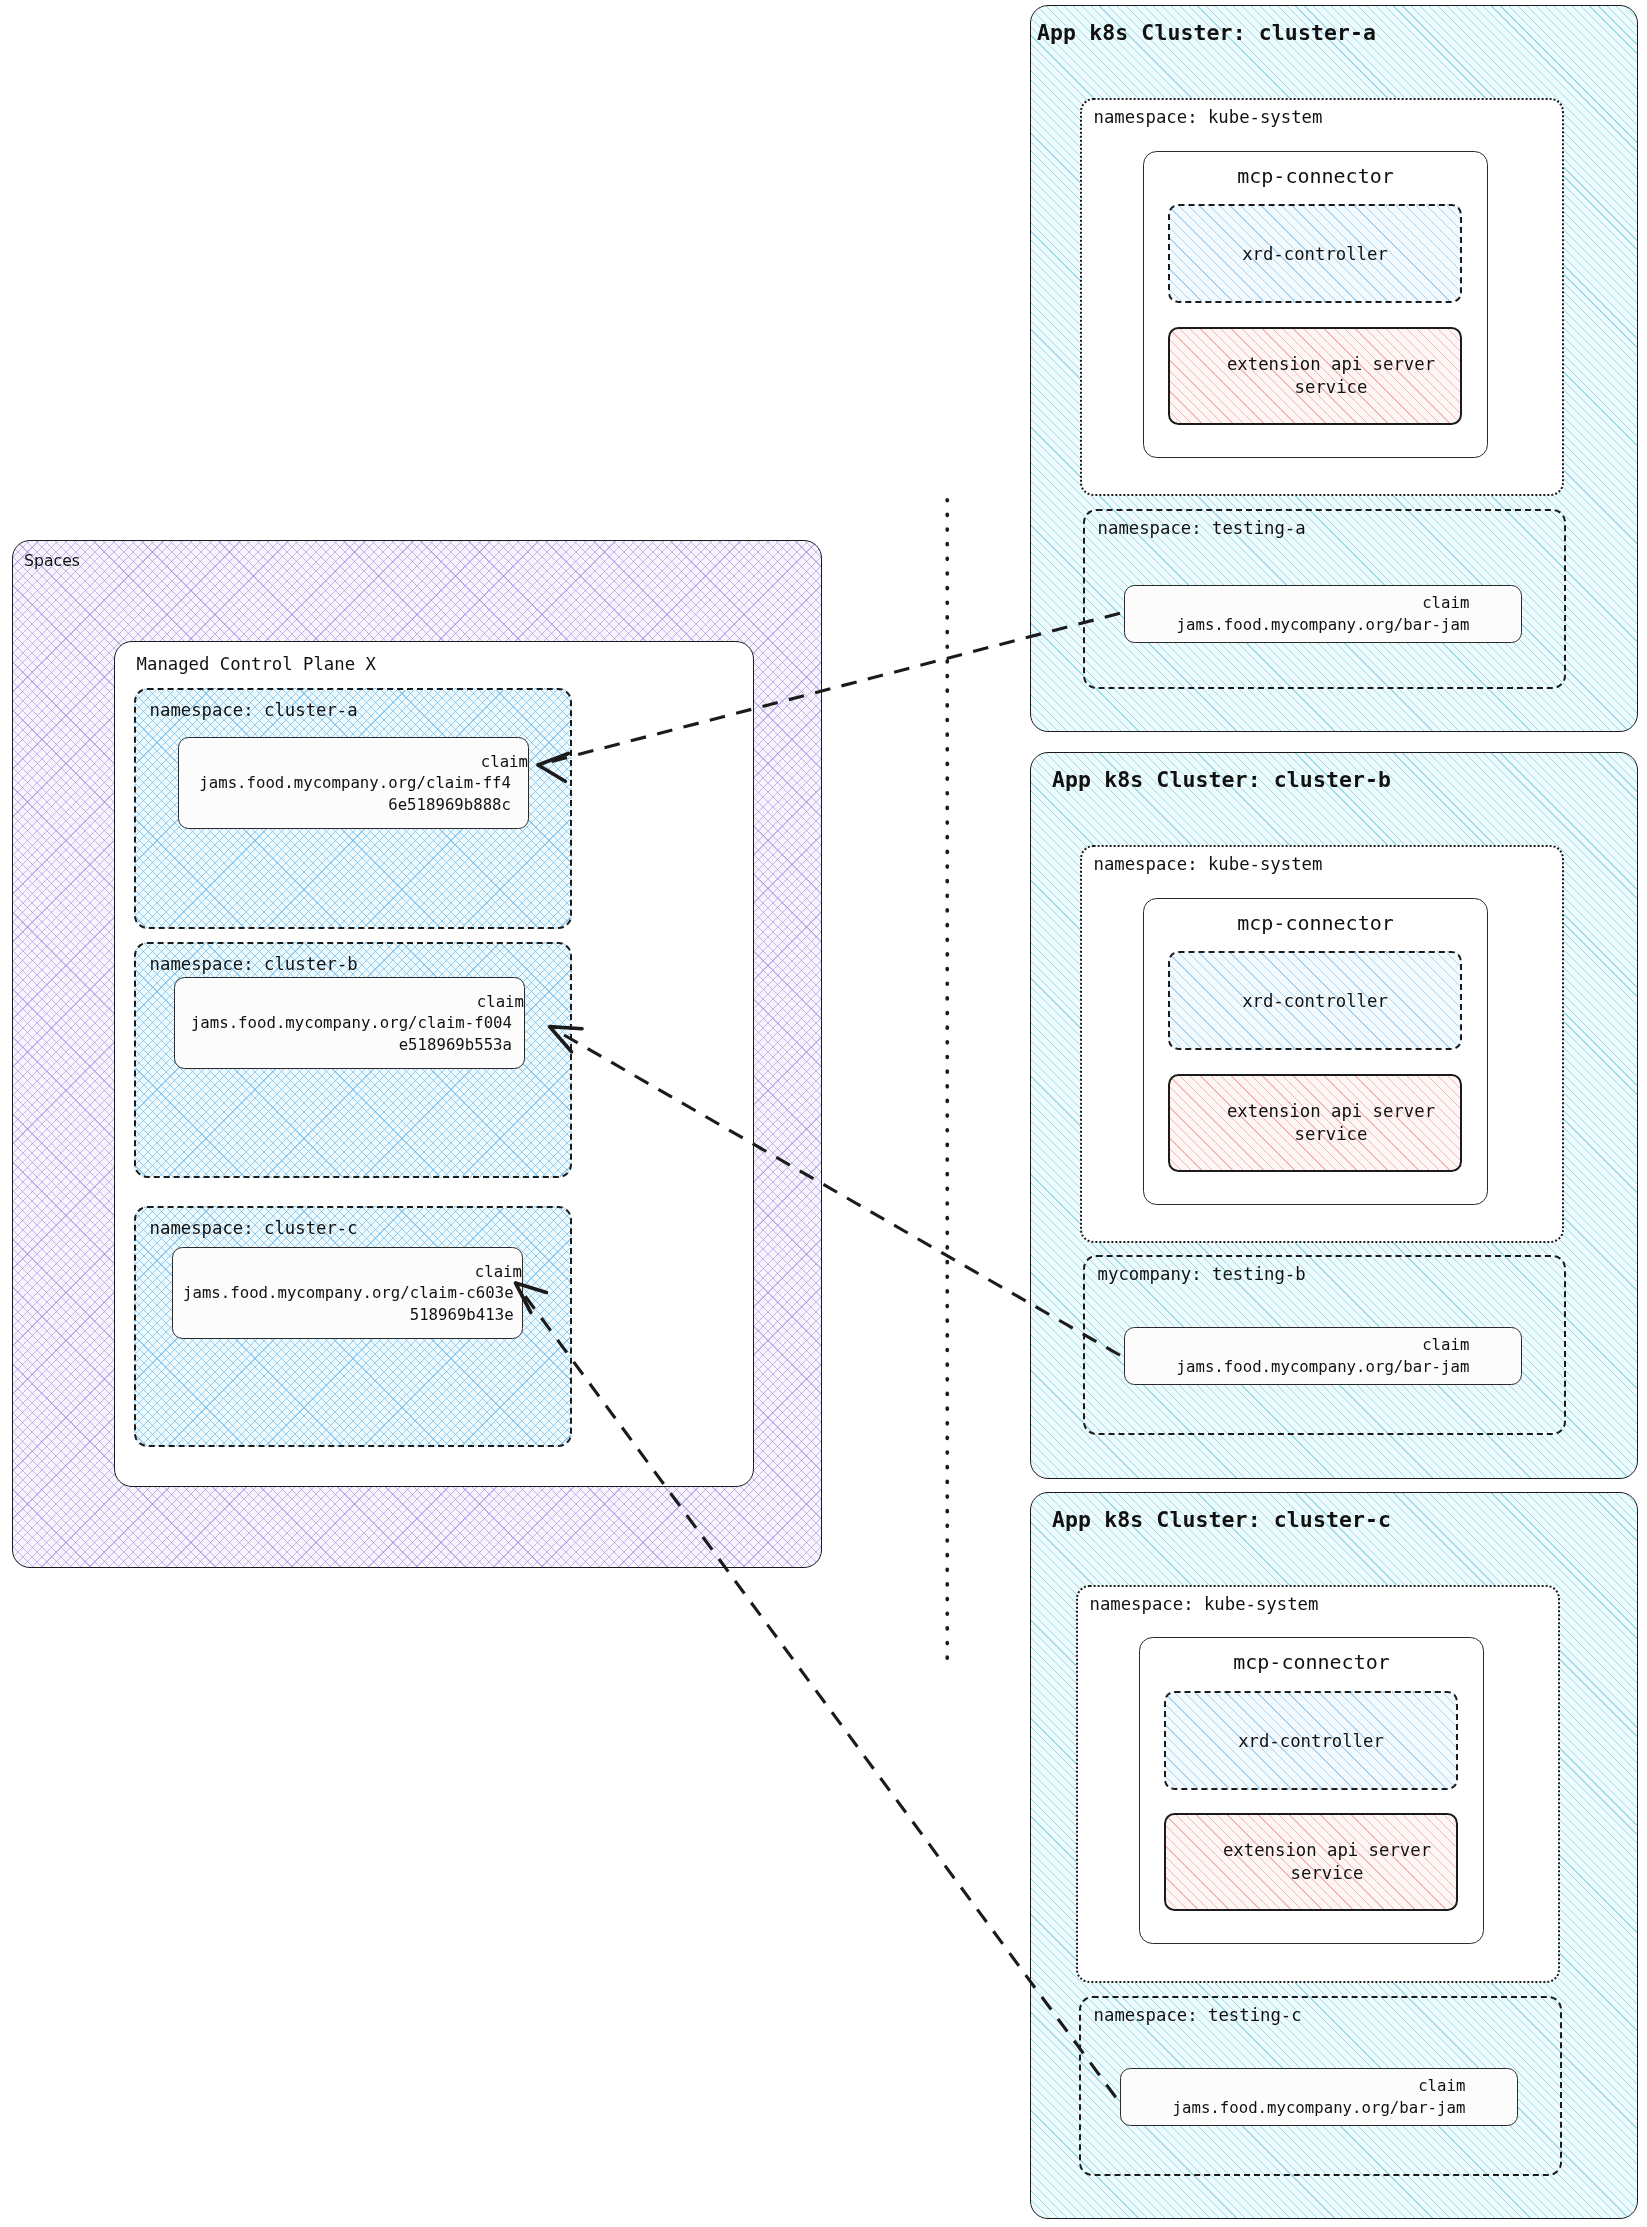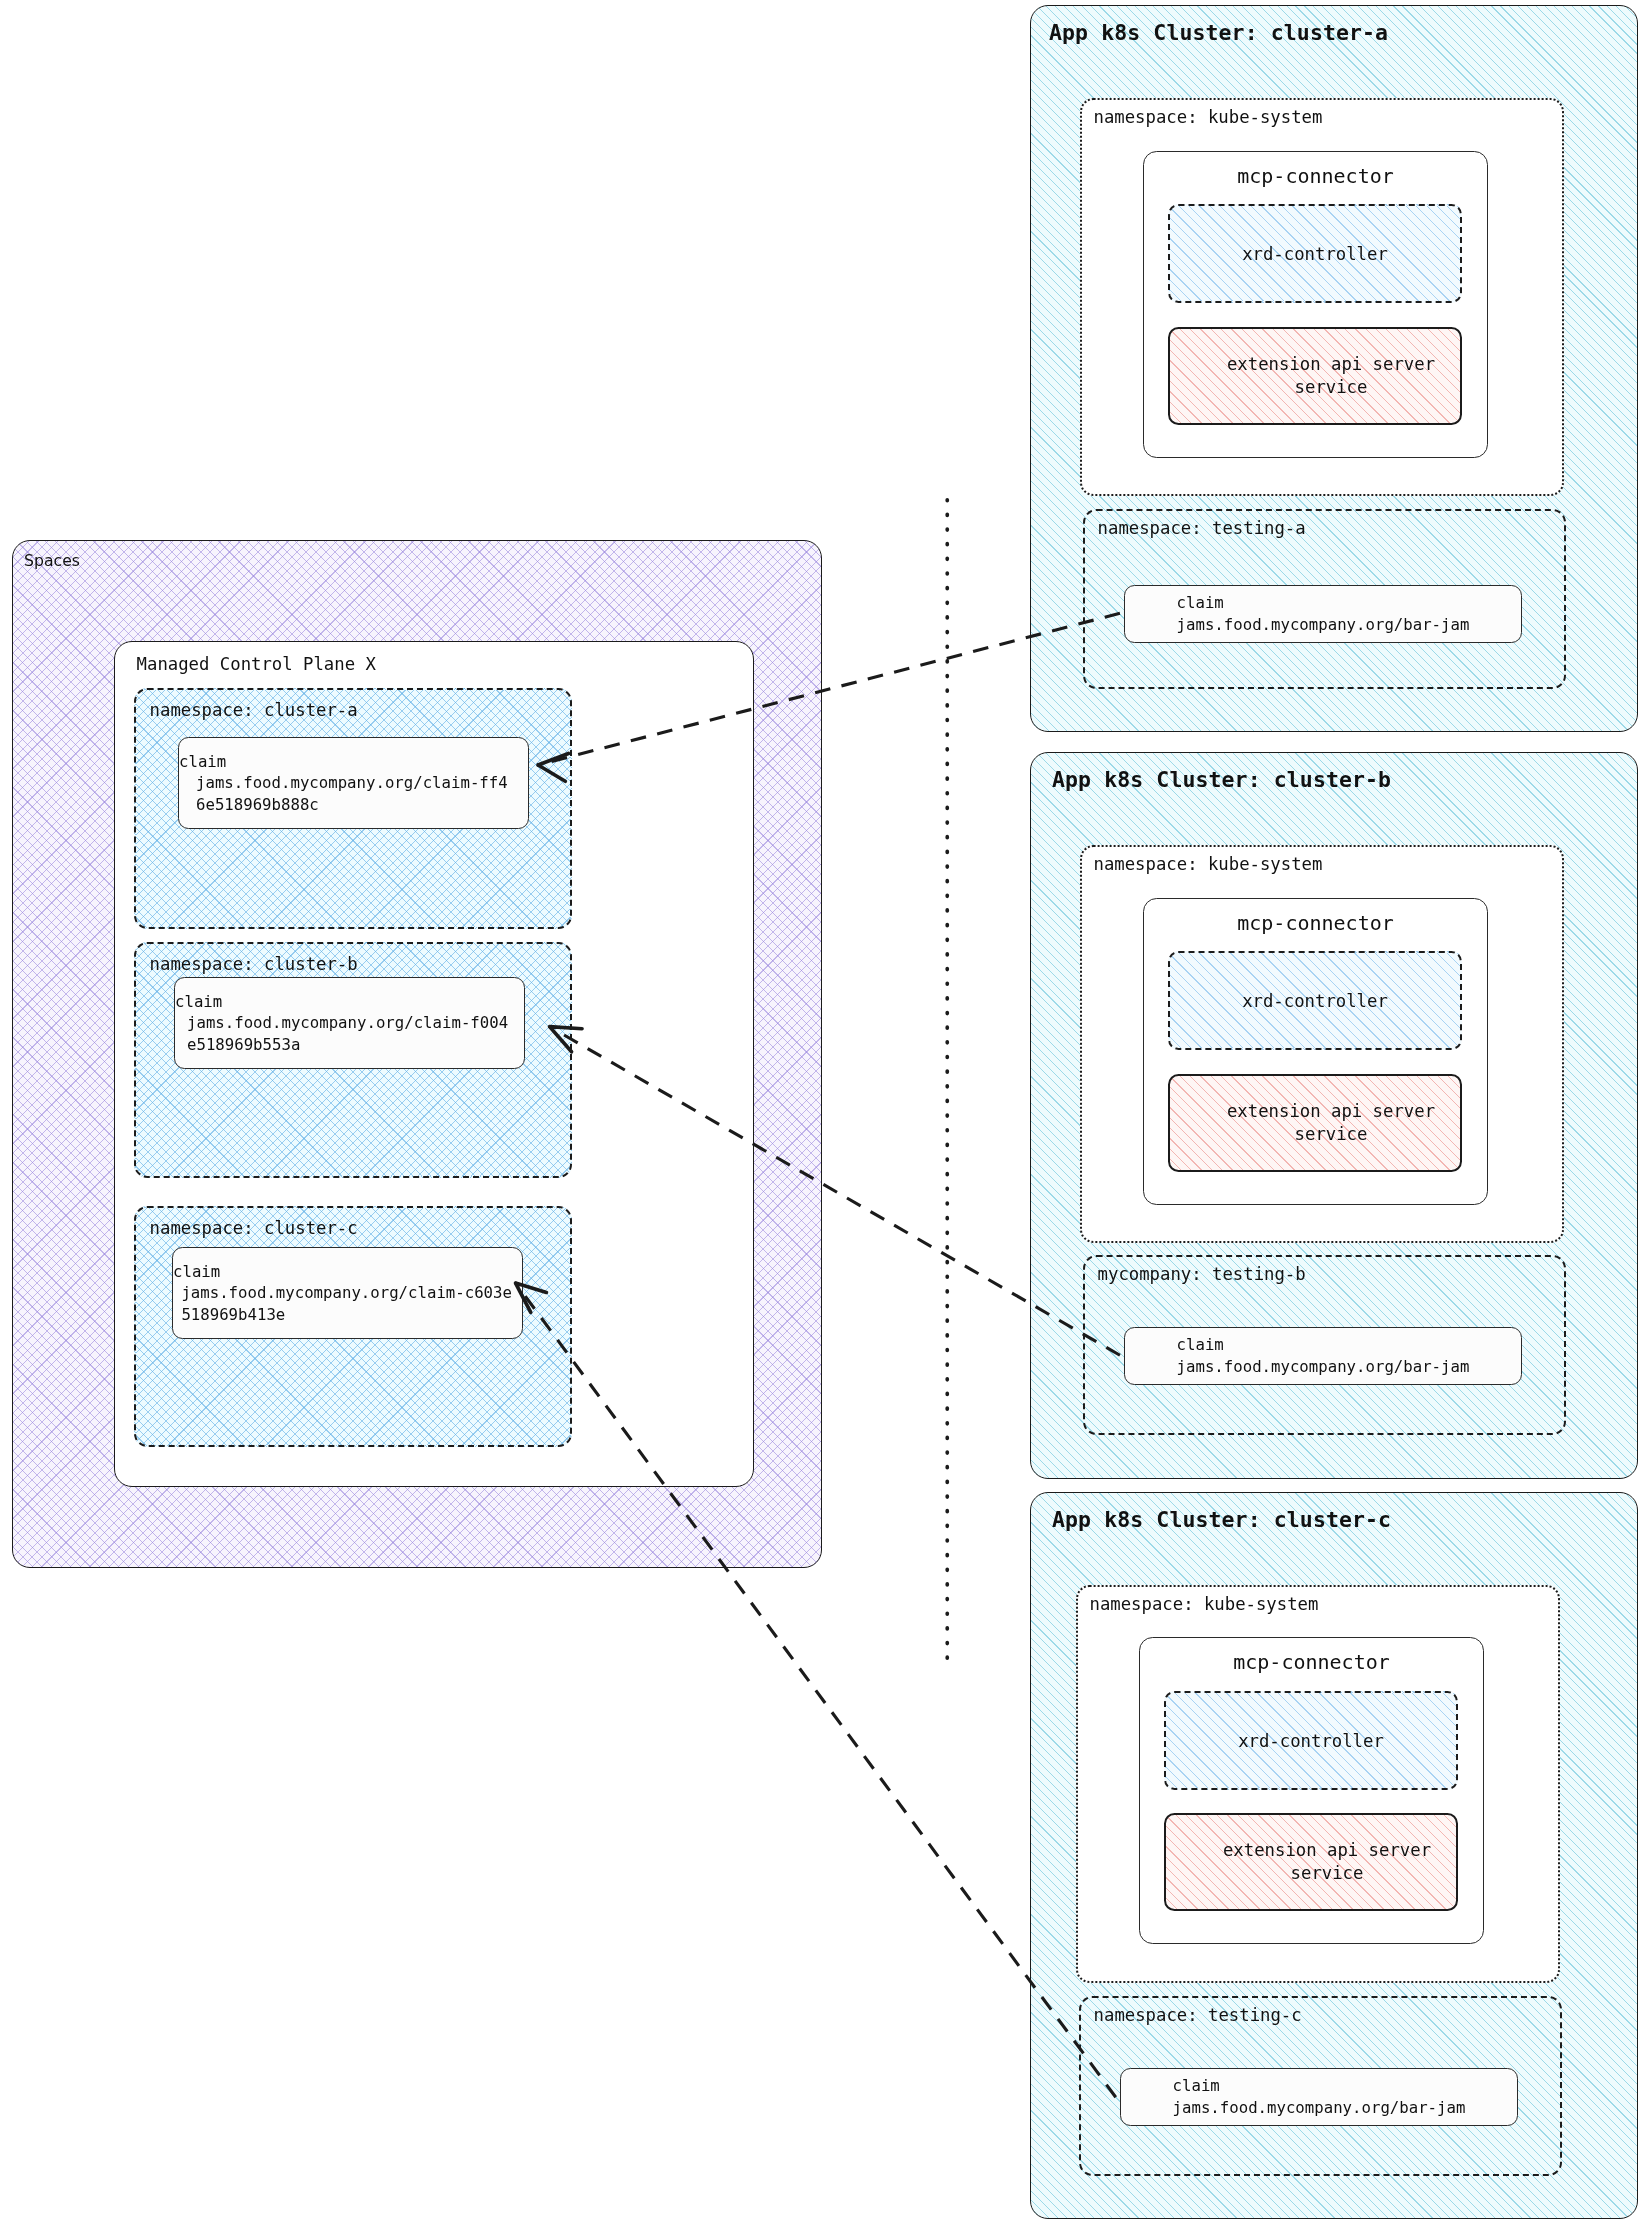--- a/index.html
+++ b/index.html
@@ -54,21 +54,21 @@
   .r-lg{border-radius:18px;}
   .r-md{border-radius:13.6px;}
   .r-sm{border-radius:10.5px;}
 
   
   .t-cluster{font-size:21.5px;font-weight:700;letter-spacing:0.1px;}
   .t-section{font-size:17.3px;font-weight:400;}
   .t-space{font-size:15.7px;font-weight:400;font-family:"DejaVu Sans","Liberation Sans",sans-serif;}
   .t-comp{font-size:20px;font-weight:400;}
   .t-mid{font-size:17.3px;font-weight:400;}
-  .t-claim{font-size:15.7px;font-weight:400;line-height:1.38;text-align:left;}
+  .t-claim{font-size:15.7px;font-weight:400;line-height:1.38;text-align:right;}
 
   svg.overlay{position:absolute;left:0;top:0;width:1647px;height:2227px;
     pointer-events:none;overflow:visible;}
 </style>
 </head>
 <body>
 
 <div id="stage">
 
   <div class="box r-lg b-solid hatch-purple" style="left:11.5px;top:540px;width:810px;height:1028px;">
@@ -103,21 +103,21 @@
     <div class="lbl t-mid" style="left:13.6px;top:11.5px;">namespace: cluster-c</div>
   </div>
   <div class="box r-sm b-solid-thin" style="left:172px;top:1247px;width:351px;height:92px;background:#fcfcfc;display:flex;align-items:center;justify-content:center;">
     <div class="t-claim">
       <div>claim</div>
       <div style="word-break:break-all;padding:0 8.4px;">jams.food.mycompany.org/claim-c603e518969b413e</div>
     </div>
   </div>
 
   <div class="box r-lg b-solid hatch-cyan-diag" style="left:1030px;top:5.2px;width:608px;height:727px;">
-    <div class="lbl t-cluster" style="left:18px;top:15.7px;text-align:right;">App k8s Cluster: cluster-a</div>
+    <div class="lbl t-cluster" style="left:6px;top:15.7px;text-align:right;">App k8s Cluster: cluster-a</div>
   </div>
 
   <div class="box r-md b-dotted" style="left:1080px;top:98px;width:484px;height:398px;background:#ffffff;">
     <div class="lbl t-mid" style="left:11.5px;top:9.4px;">namespace: kube-system</div>
   </div>
 
   <div class="box r-md b-solid-thin" style="left:1143px;top:151px;width:345px;height:307px;background:#ffffff;">
     <div class="lbl t-comp" style="left:0;right:0;top:13.6px;text-align:center;">mcp-connector</div>
   </div>
   <div class="box r-sm b-dashed-thin hatch-blue-diag" style="left:1168px;top:204px;width:294px;height:99px;display:flex;align-items:center;justify-content:center;">

